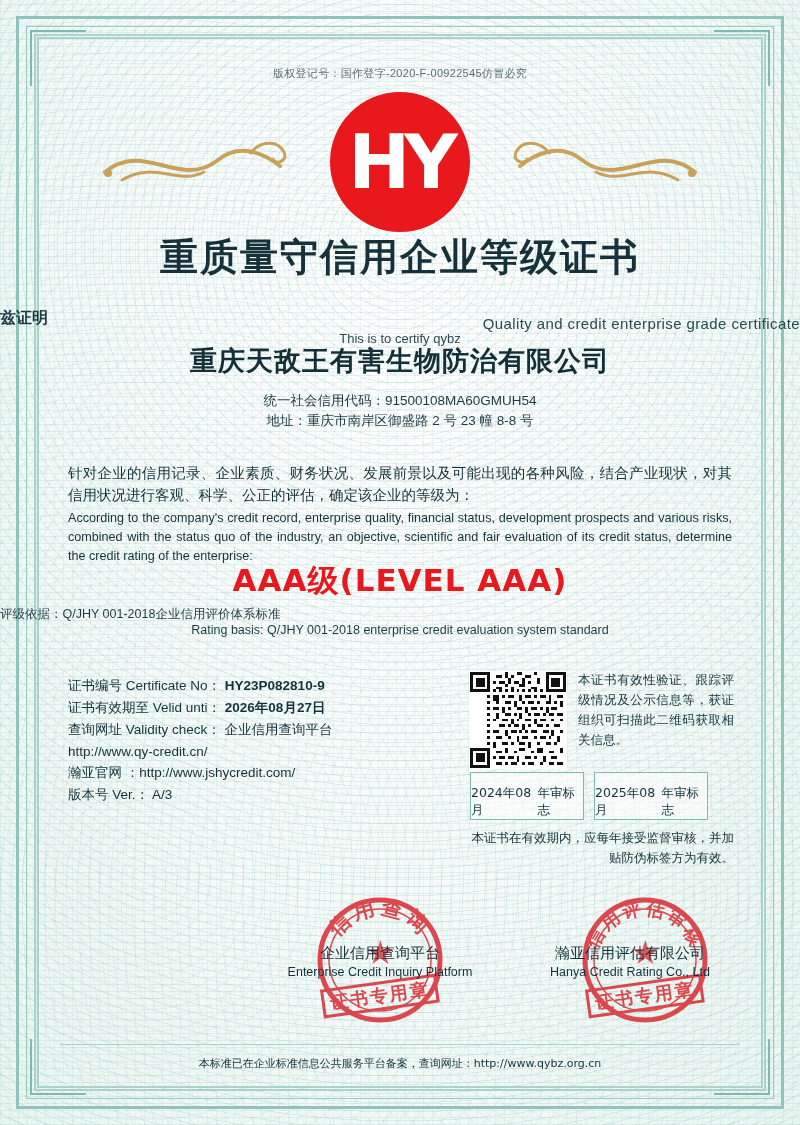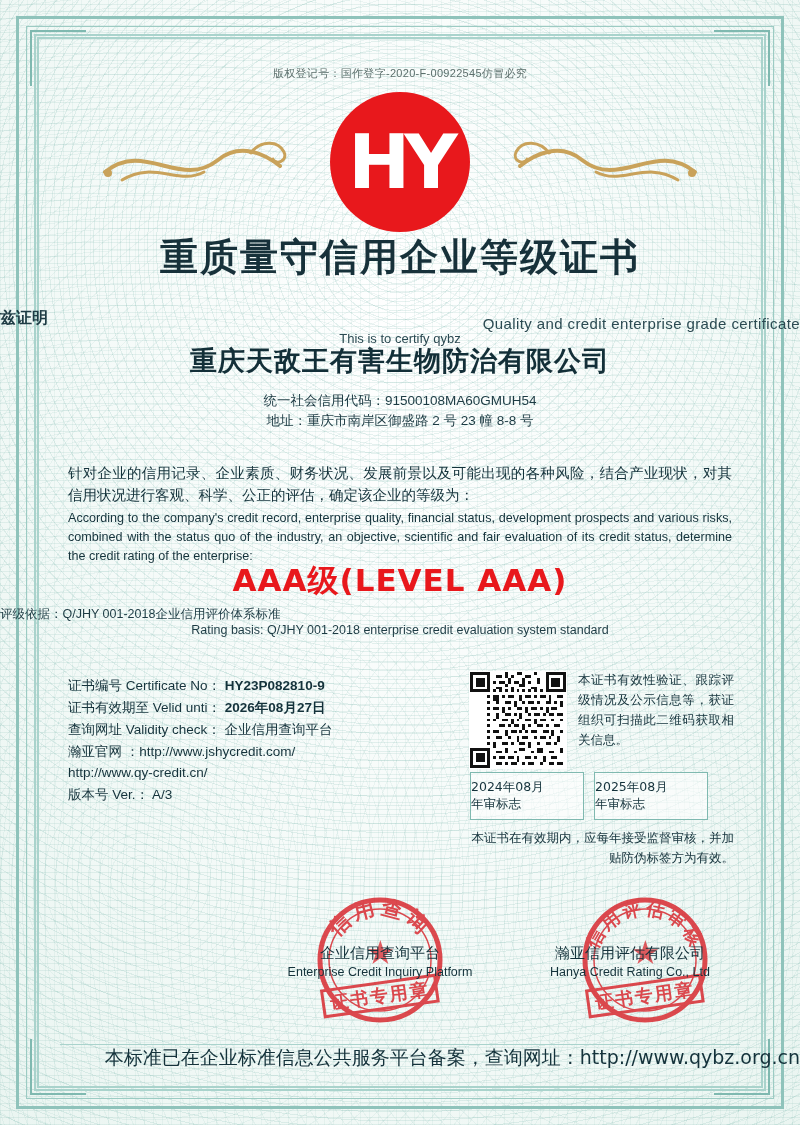--- a/index.html
+++ b/index.html
@@ -156,21 +156,21 @@
     position:absolute;left:578px;top:670px;width:156px;
     font-size:12.5px;color:#14323b;line-height:1.6;text-align:justify;
     font-family:"DejaVu Sans","Liberation Sans",sans-serif;
   }
   .year-boxes{
     position:absolute;left:470px;top:772px;width:264px;
     display:flex;gap:10px;
   }
   .year-box{
     width:112px;height:46px;border:1px solid #7fb9b0;background:rgba(255,255,255,.55);
-    display:flex;flex-direction:column;align-items:flex-start;justify-content:center;
+    display:flex;flex-direction:row;align-items:flex-end;justify-content:center;
     font-size:12.5px;color:#14323b;line-height:1.35;
     font-family:"DejaVu Sans","Liberation Sans",sans-serif;
   }
   .valid-note{
     position:absolute;left:470px;top:828px;width:264px;
     font-size:12.5px;color:#14323b;line-height:1.6;text-align:right;
     font-family:"DejaVu Sans","Liberation Sans",sans-serif;
   }
 
   
@@ -183,22 +183,22 @@
 
   .org{
     position:absolute;font-size:15px;color:#14323b;text-align:center;
     font-family:"DejaVu Sans","Liberation Sans",sans-serif;
   }
   .org .en{font-size:12.5px;margin-top:2px;font-family:"Liberation Sans",sans-serif;}
   .org.left{left:250px;top:944px;width:260px;}
   .org.right{left:500px;top:944px;width:260px;}
 
   .footer{
-    position:absolute;left:0;right:0;bottom:54px;text-align:right;
-    font-size:19px;color:#14323b;
+    position:absolute;left:0;right:0;bottom:54px;text-align:center;
+    font-size:11px;color:#14323b;
     font-family:"DejaVu Sans","Liberation Sans",sans-serif;
   }
   .footer-rule{
     position:absolute;left:60px;right:60px;bottom:80px;height:1px;background:#a9d3cc;
   }
 </style>
 </head>
 <body>
 
 <div class="cert">
@@ -269,25 +269,25 @@
         <span class="lbl-cn">证书有效期至</span>
         <span>Velid unti：</span>
         <span class="val">2026年08月27日</span>
       </div>
       <div class="row">
         <span class="lbl-cn">查询网址</span>
         <span>Validity check：</span>
         <span class="lbl-cn">企业信用查询平台</span>
       </div>
       <div class="row">
+        <span>http://www.qy-credit.cn/</span>
+      </div>
+      <div class="row">
         <span class="lbl-cn">瀚亚官网</span>
         <span>：http://www.jshycredit.com/</span>
-      </div>
-      <div class="row">
-        <span>http://www.qy-credit.cn/</span>
       </div>
       <div class="row">
         <span class="lbl-cn">版本号</span>
         <span>Ver.：</span>
         <span>A/3</span>
       </div>
     </div>
 
     <div class="qr">
       <svg width="96" height="96" viewBox="0 0 33 33" shape-rendering="crispEdges" aria-hidden="true">

